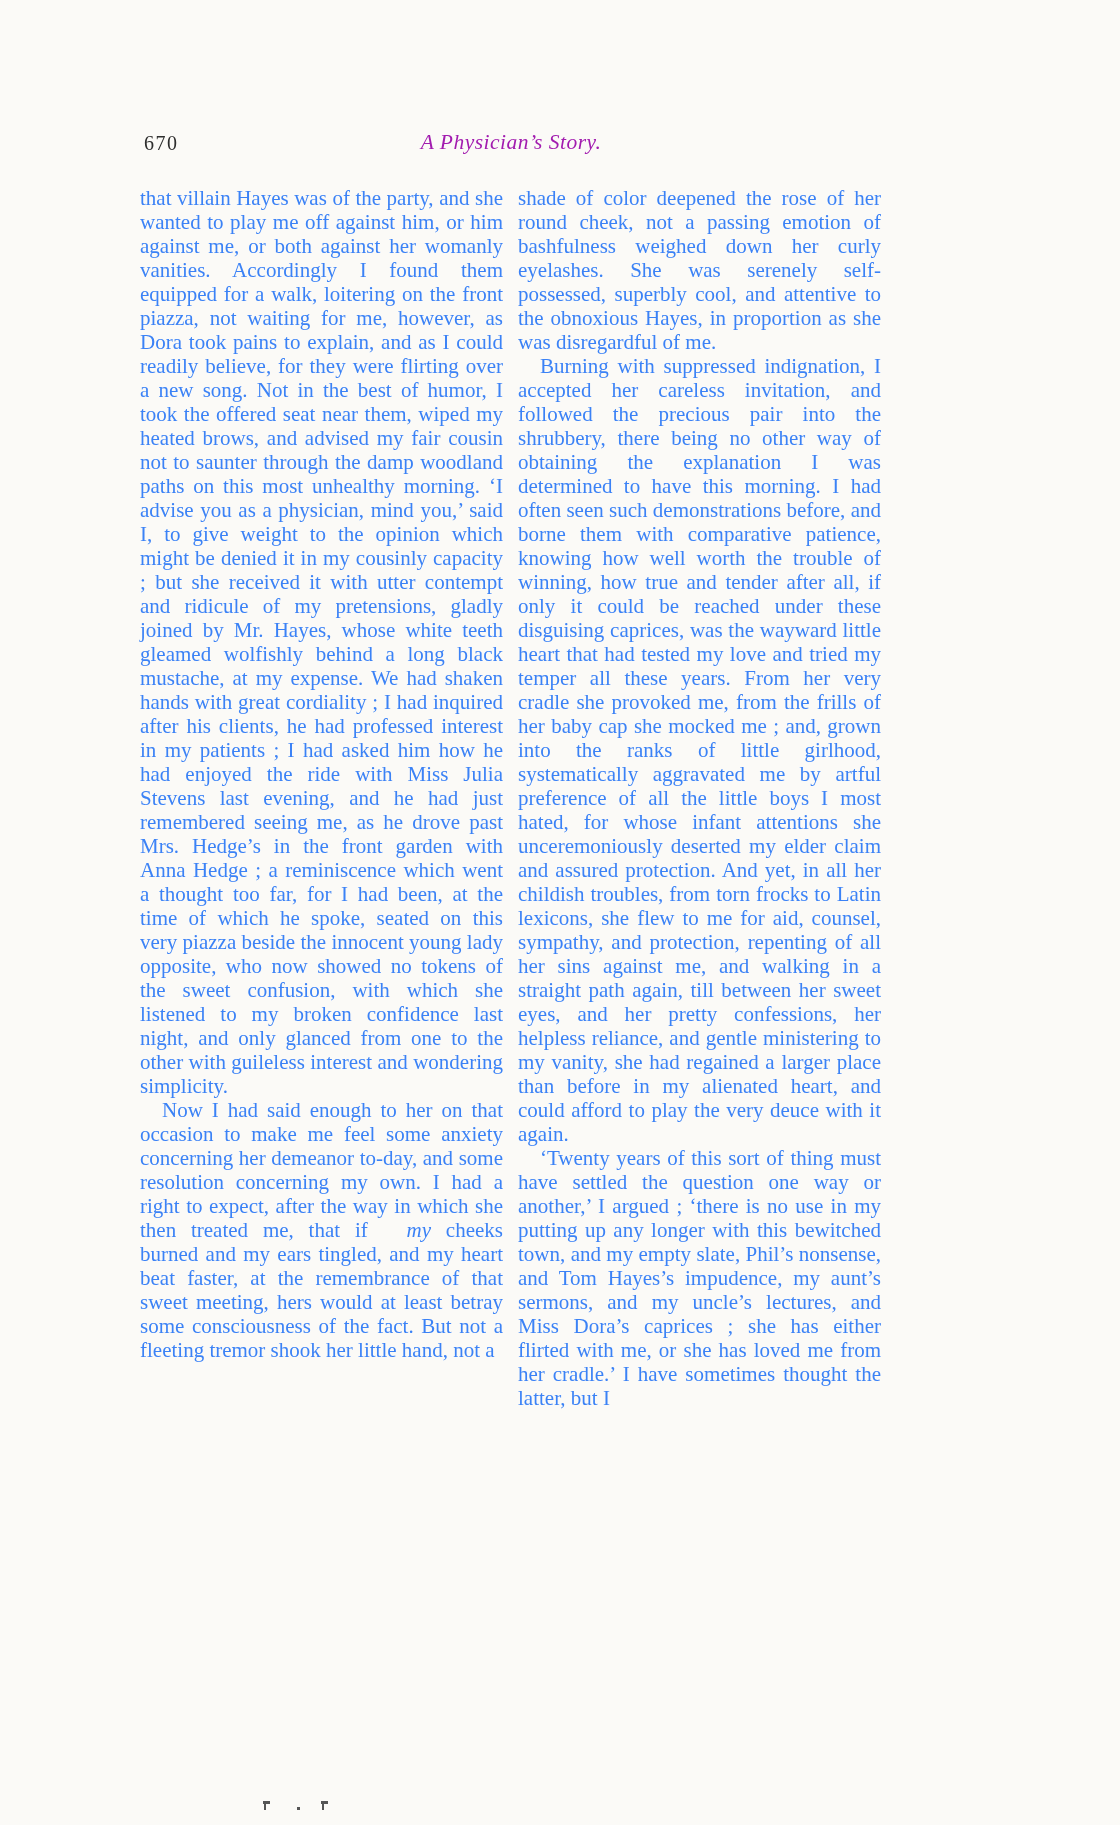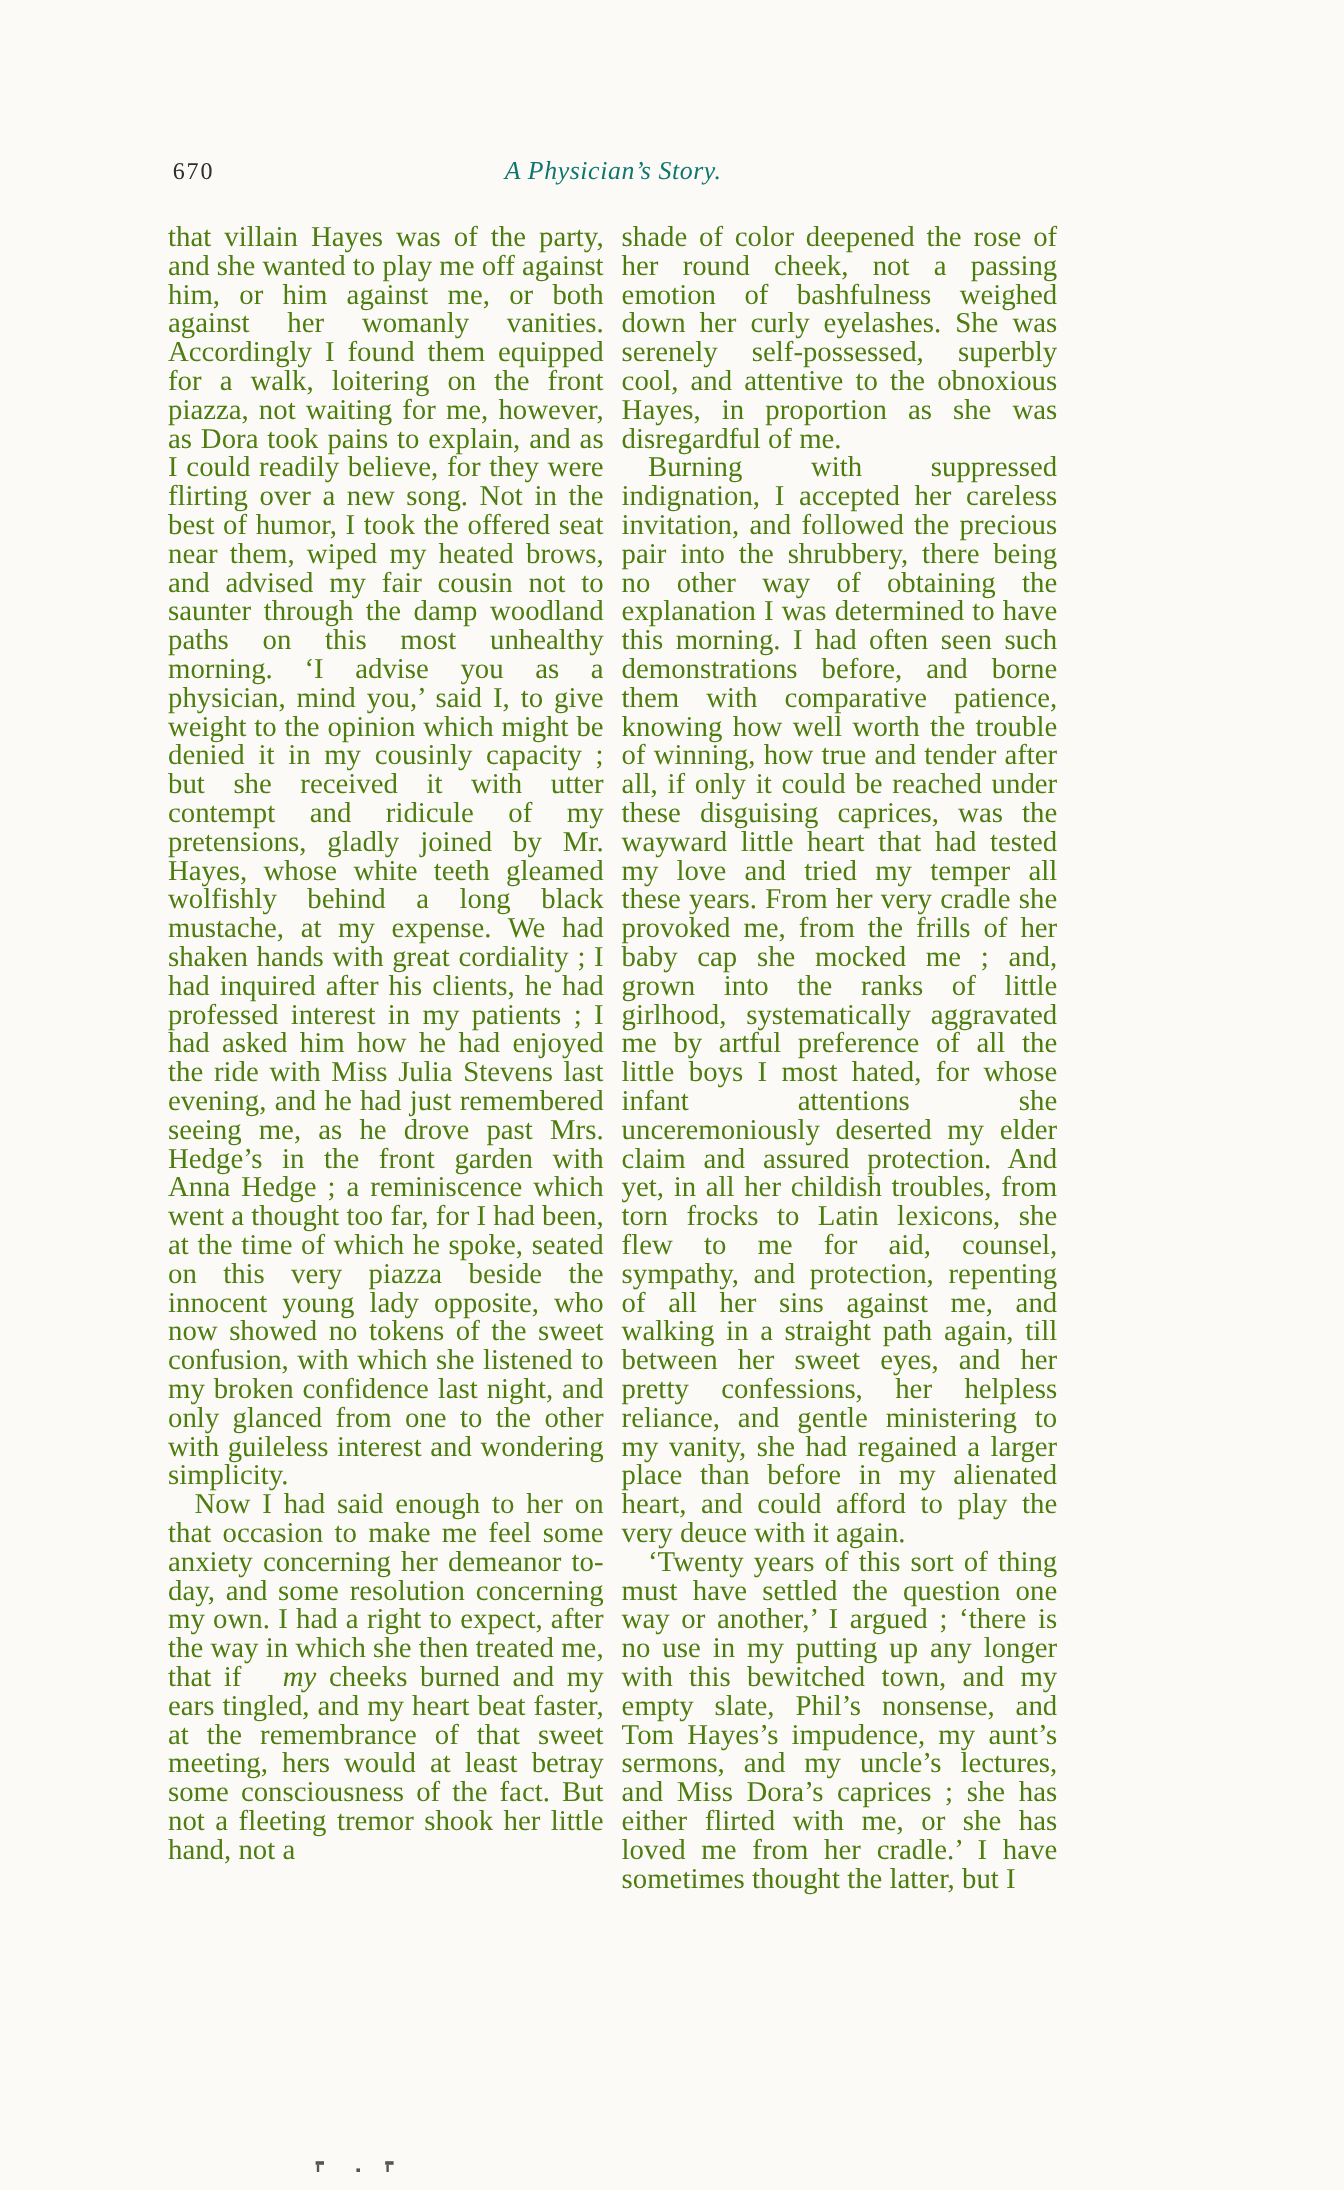--- a/index.html
+++ b/index.html
@@ -37,36 +37,36 @@
   }
   .head-title {
     position: absolute;
     left: 0;
     right: 0;
     top: 0;
     text-align: center;
     font-style: italic;
     font-size: 21.5px;
     letter-spacing: 0.5px;
-    color: #0f766e;
+    color: #a21caf;
   }
   .text-block {
     position: absolute;
     top: 186px;
     left: 140px;
     width: 742px;
     display: flex;
     gap: 15px;
   }
   .col {
     width: 363px;
-    font-size: 24px;
+    font-size: 21px;
     line-height: 24px;
     text-align: justify;
-    color: #4d7c0f;
+    color: #3b82f6;
   }
   .col p {
     margin: 0;
     text-indent: 22px;
   }
   .col p.noindent {
     text-indent: 0;
   }
   .col p em {
     margin-left: 24px;

